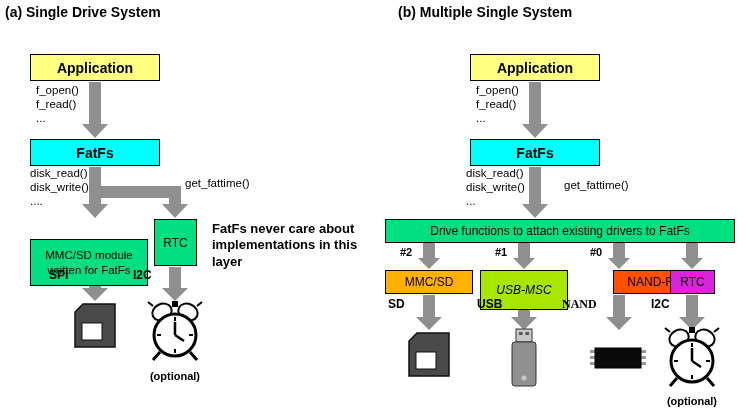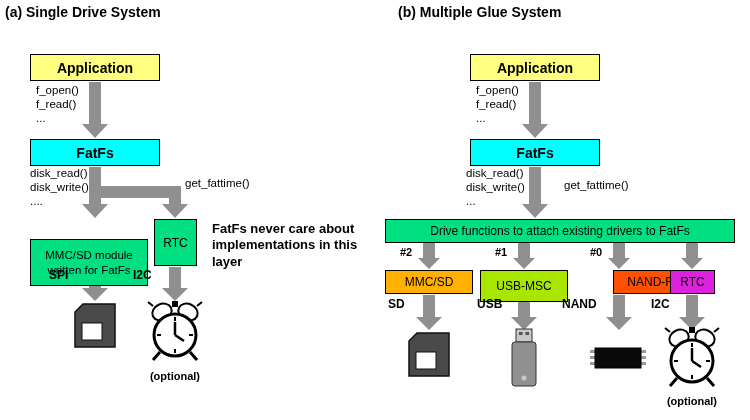--- a/index.html
+++ b/index.html
@@ -93,21 +93,21 @@
       <line x1="28" y1="49" x2="28" y2="53" stroke="#000" stroke-width="2"></line>
       <line x1="10" y1="35" x2="14" y2="35" stroke="#000" stroke-width="2"></line>
       <line x1="42" y1="35" x2="46" y2="35" stroke="#000" stroke-width="2"></line>
       <line x1="28" y1="35" x2="28" y2="22" stroke="#000" stroke-width="2.5"></line>
       <line x1="28" y1="35" x2="37" y2="41" stroke="#000" stroke-width="2.5"></line>
     </svg>
   </div>
 
   <div class="optional" style="left:140px;top:370px;">(optional)</div>
 
-  <div class="title" style="left:398px;top:4px;">(b) Multiple Glue System</div>
+  <div class="title" style="left:398px;top:4px;">(b) Multiple Single System</div>
 
   <div class="box box-lg" style="left: 470px; top: 54px; width: 130px; height: 27px; background-color: rgb(255, 255, 128);">Application</div>
 
   <div class="lbl" style="left:476px;top:84px;">f_open()</div>
   <div class="lbl" style="left:476px;top:98px;">f_read()</div>
   <div class="lbl" style="left:476px;top:112px;">...</div>
 
   <div class="box box-lg" style="left: 470px; top: 139px; width: 130px; height: 27px; background-color: rgb(0, 255, 255);">FatFs</div>
 
   <div class="lbl" style="left:466px;top:167px;">disk_read()</div>
@@ -115,27 +115,27 @@
   <div class="lbl" style="left:466px;top:195px;">...</div>
   <div class="lbl" style="left:564px;top:179px;">get_fattime()</div>
 
   <div class="box box-md" style="left: 385px; top: 219px; width: 350px; height: 24px; background-color: rgb(0, 224, 128);">Drive functions to attach existing drivers to FatFs</div>
 
   <div class="lbl-num" style="left:400px;top:246px;">#2</div>
   <div class="lbl-num" style="left:495px;top:246px;">#1</div>
   <div class="lbl-num" style="left:590px;top:246px;">#0</div>
 
   <div class="box box-md" style="left: 385px; top: 270px; width: 88px; height: 24px; background-color: rgb(255, 176, 0);">MMC/SD</div>
-  <div class="box box-md" style="left: 480px; top: 270px; width: 88px; height: 32px; background-color: rgb(168, 230, 0);">USB-MSC</div>
+  <div class="box box-md" style="left: 480px; top: 270px; width: 88px; height: 40px; background-color: rgb(168, 230, 0); font-style: italic;">USB-MSC</div>
   <div class="box box-md" style="left: 575px; top: 270px; width: 88px; height: 24px; background-color: rgb(255, 80, 0); margin-left: 38px;">NAND-FTL</div>
   <div class="box box-md" style="left: 670px; top: 270px; width: 45px; height: 24px; background-color: rgb(221, 34, 221);">RTC</div>
 
   <div class="lbl-b" style="left:388px;top:297px;">SD</div>
   <div class="lbl-b" style="left:477px;top:297px;">USB</div>
-  <div class="lbl-b" style="left:562px;top:297px;">NAND</div>
+  <div class="lbl-b" style="left:562px;top:297px;font-family:Liberation Serif, serif;">NAND</div>
   <div class="lbl-b" style="left:651px;top:297px;">I2C</div>
 
   <div class="abs" style="left:408px;top:332px;">
     <svg width="42" height="45" viewBox="0 0 42 45">
       <path d="M9 1 H41 V44 H1 V9 Z" fill="#4a4a4a" stroke="#111" stroke-width="1.5"></path>
       <rect x="8" y="20" width="20" height="17" fill="#fff" stroke="#111"></rect>
     </svg>
   </div>
 
   <div class="abs" style="left:507px;top:328px;">

